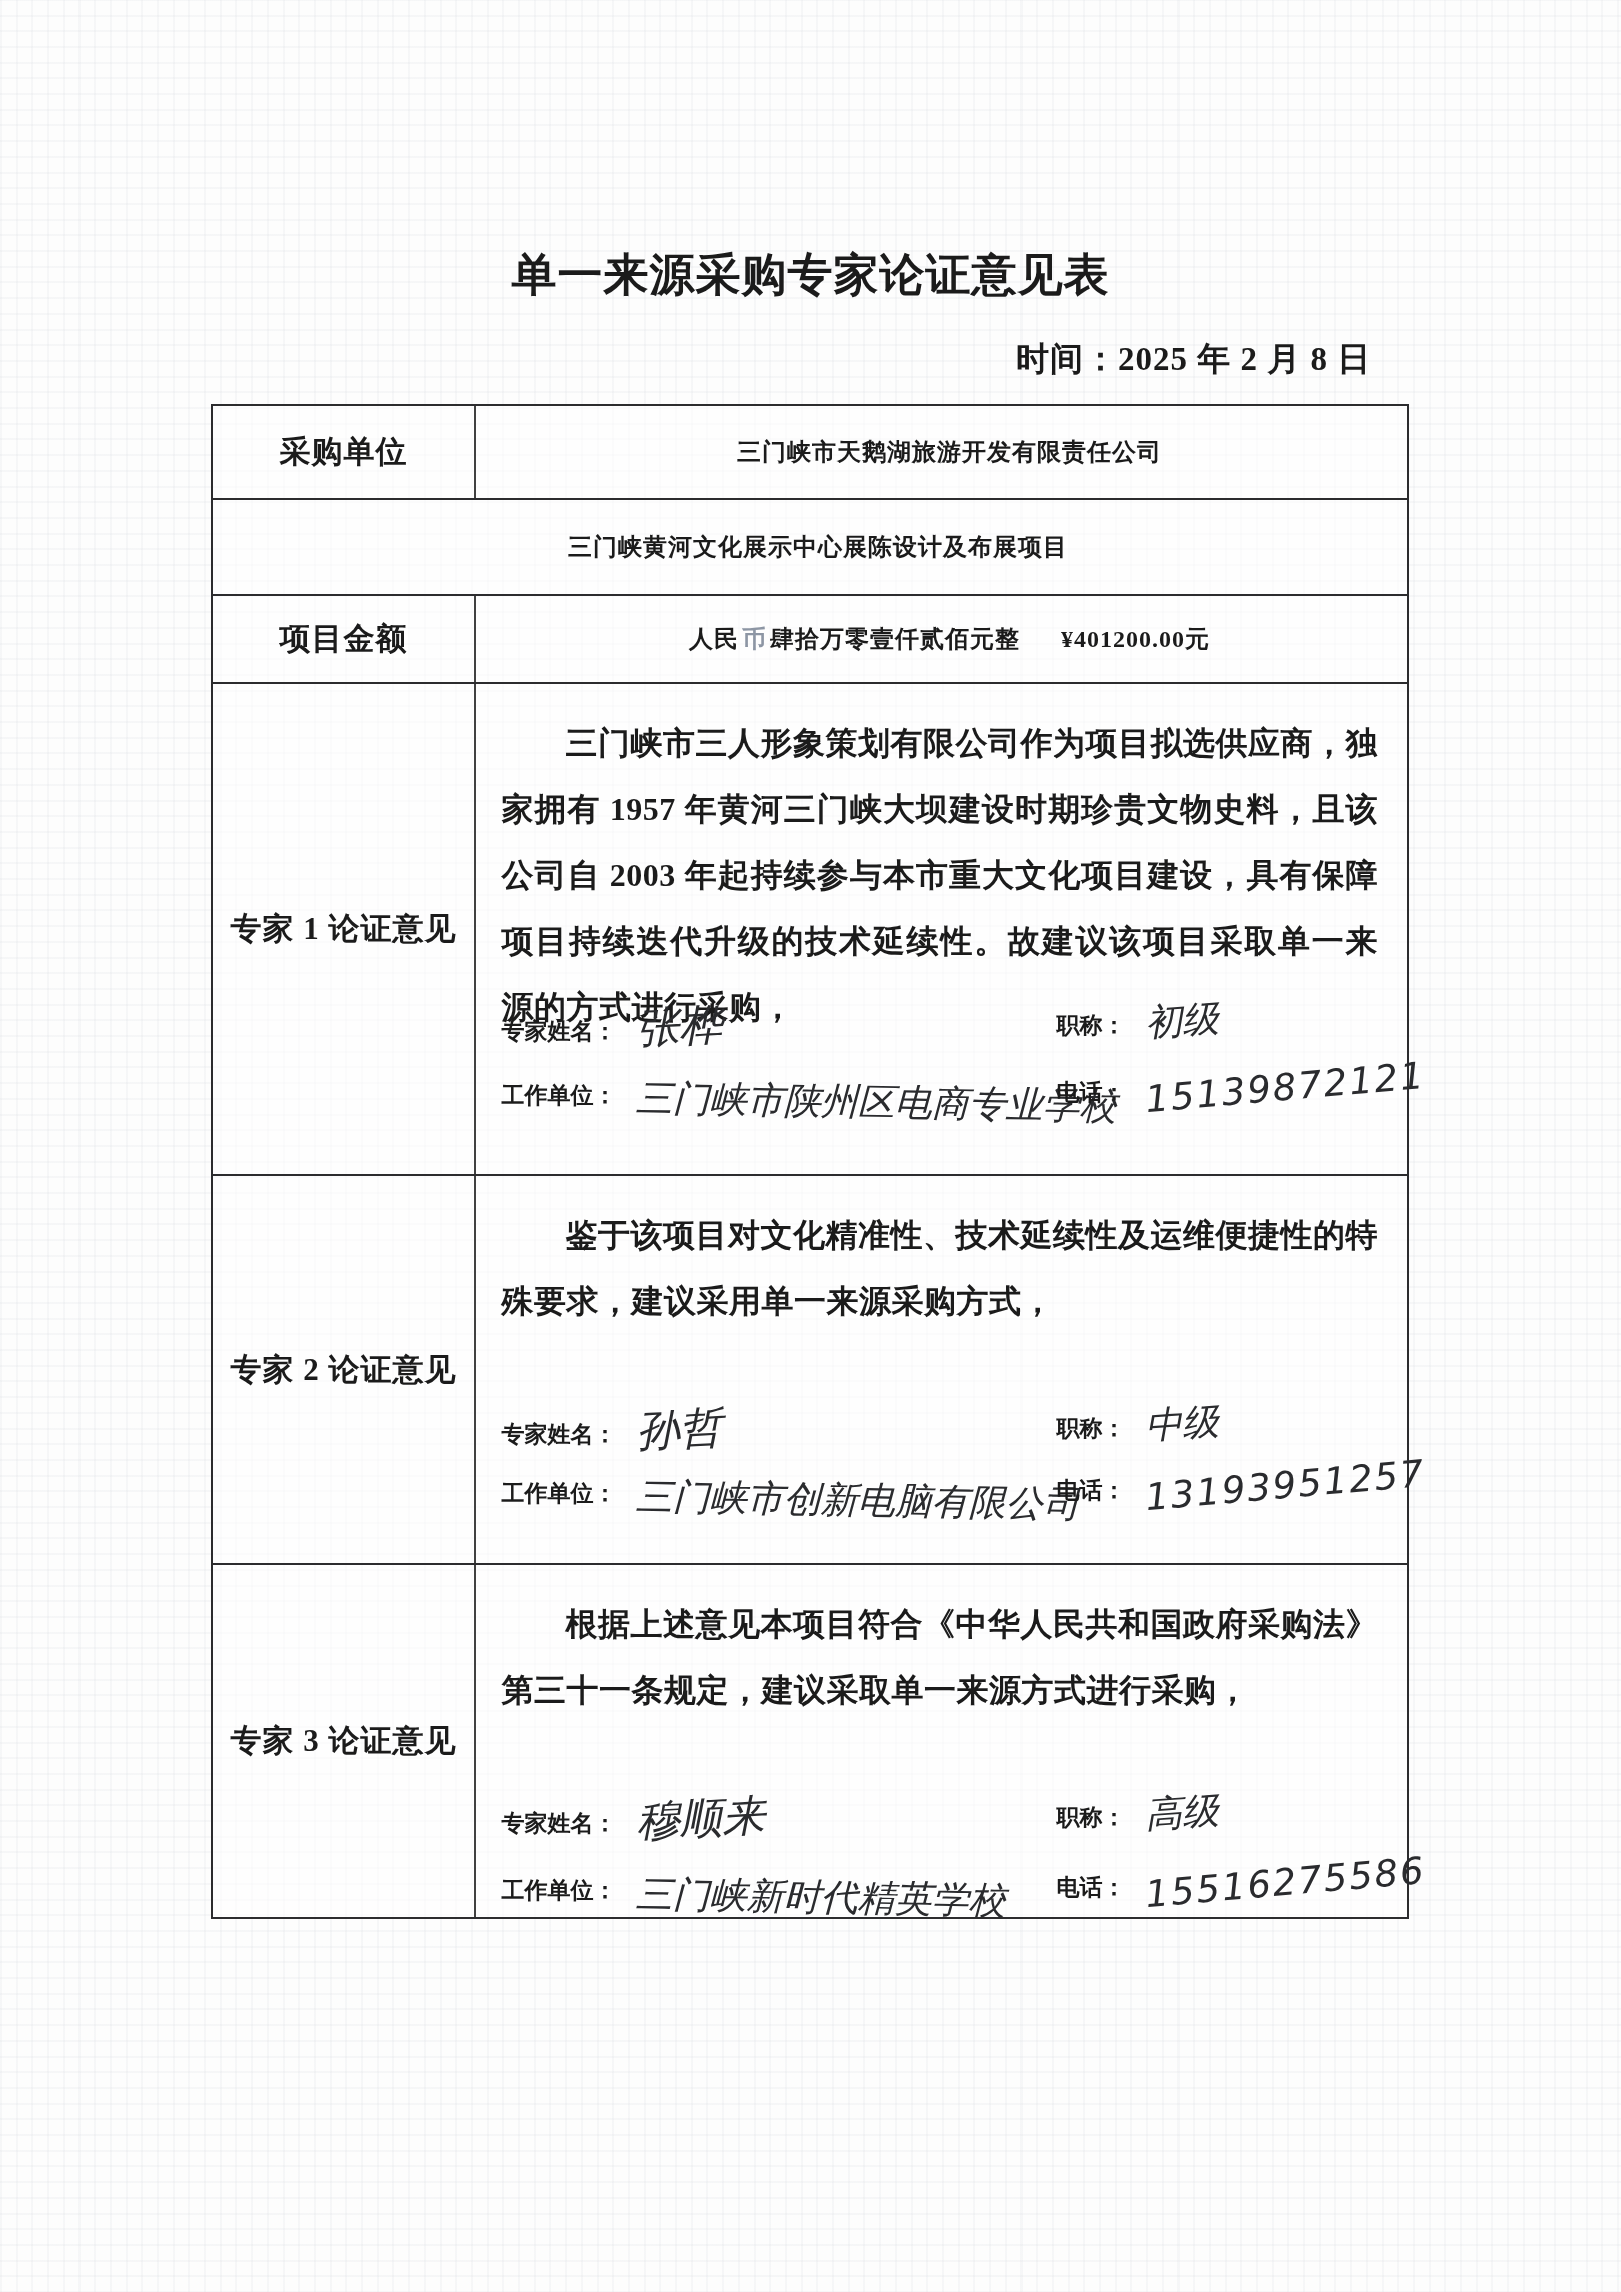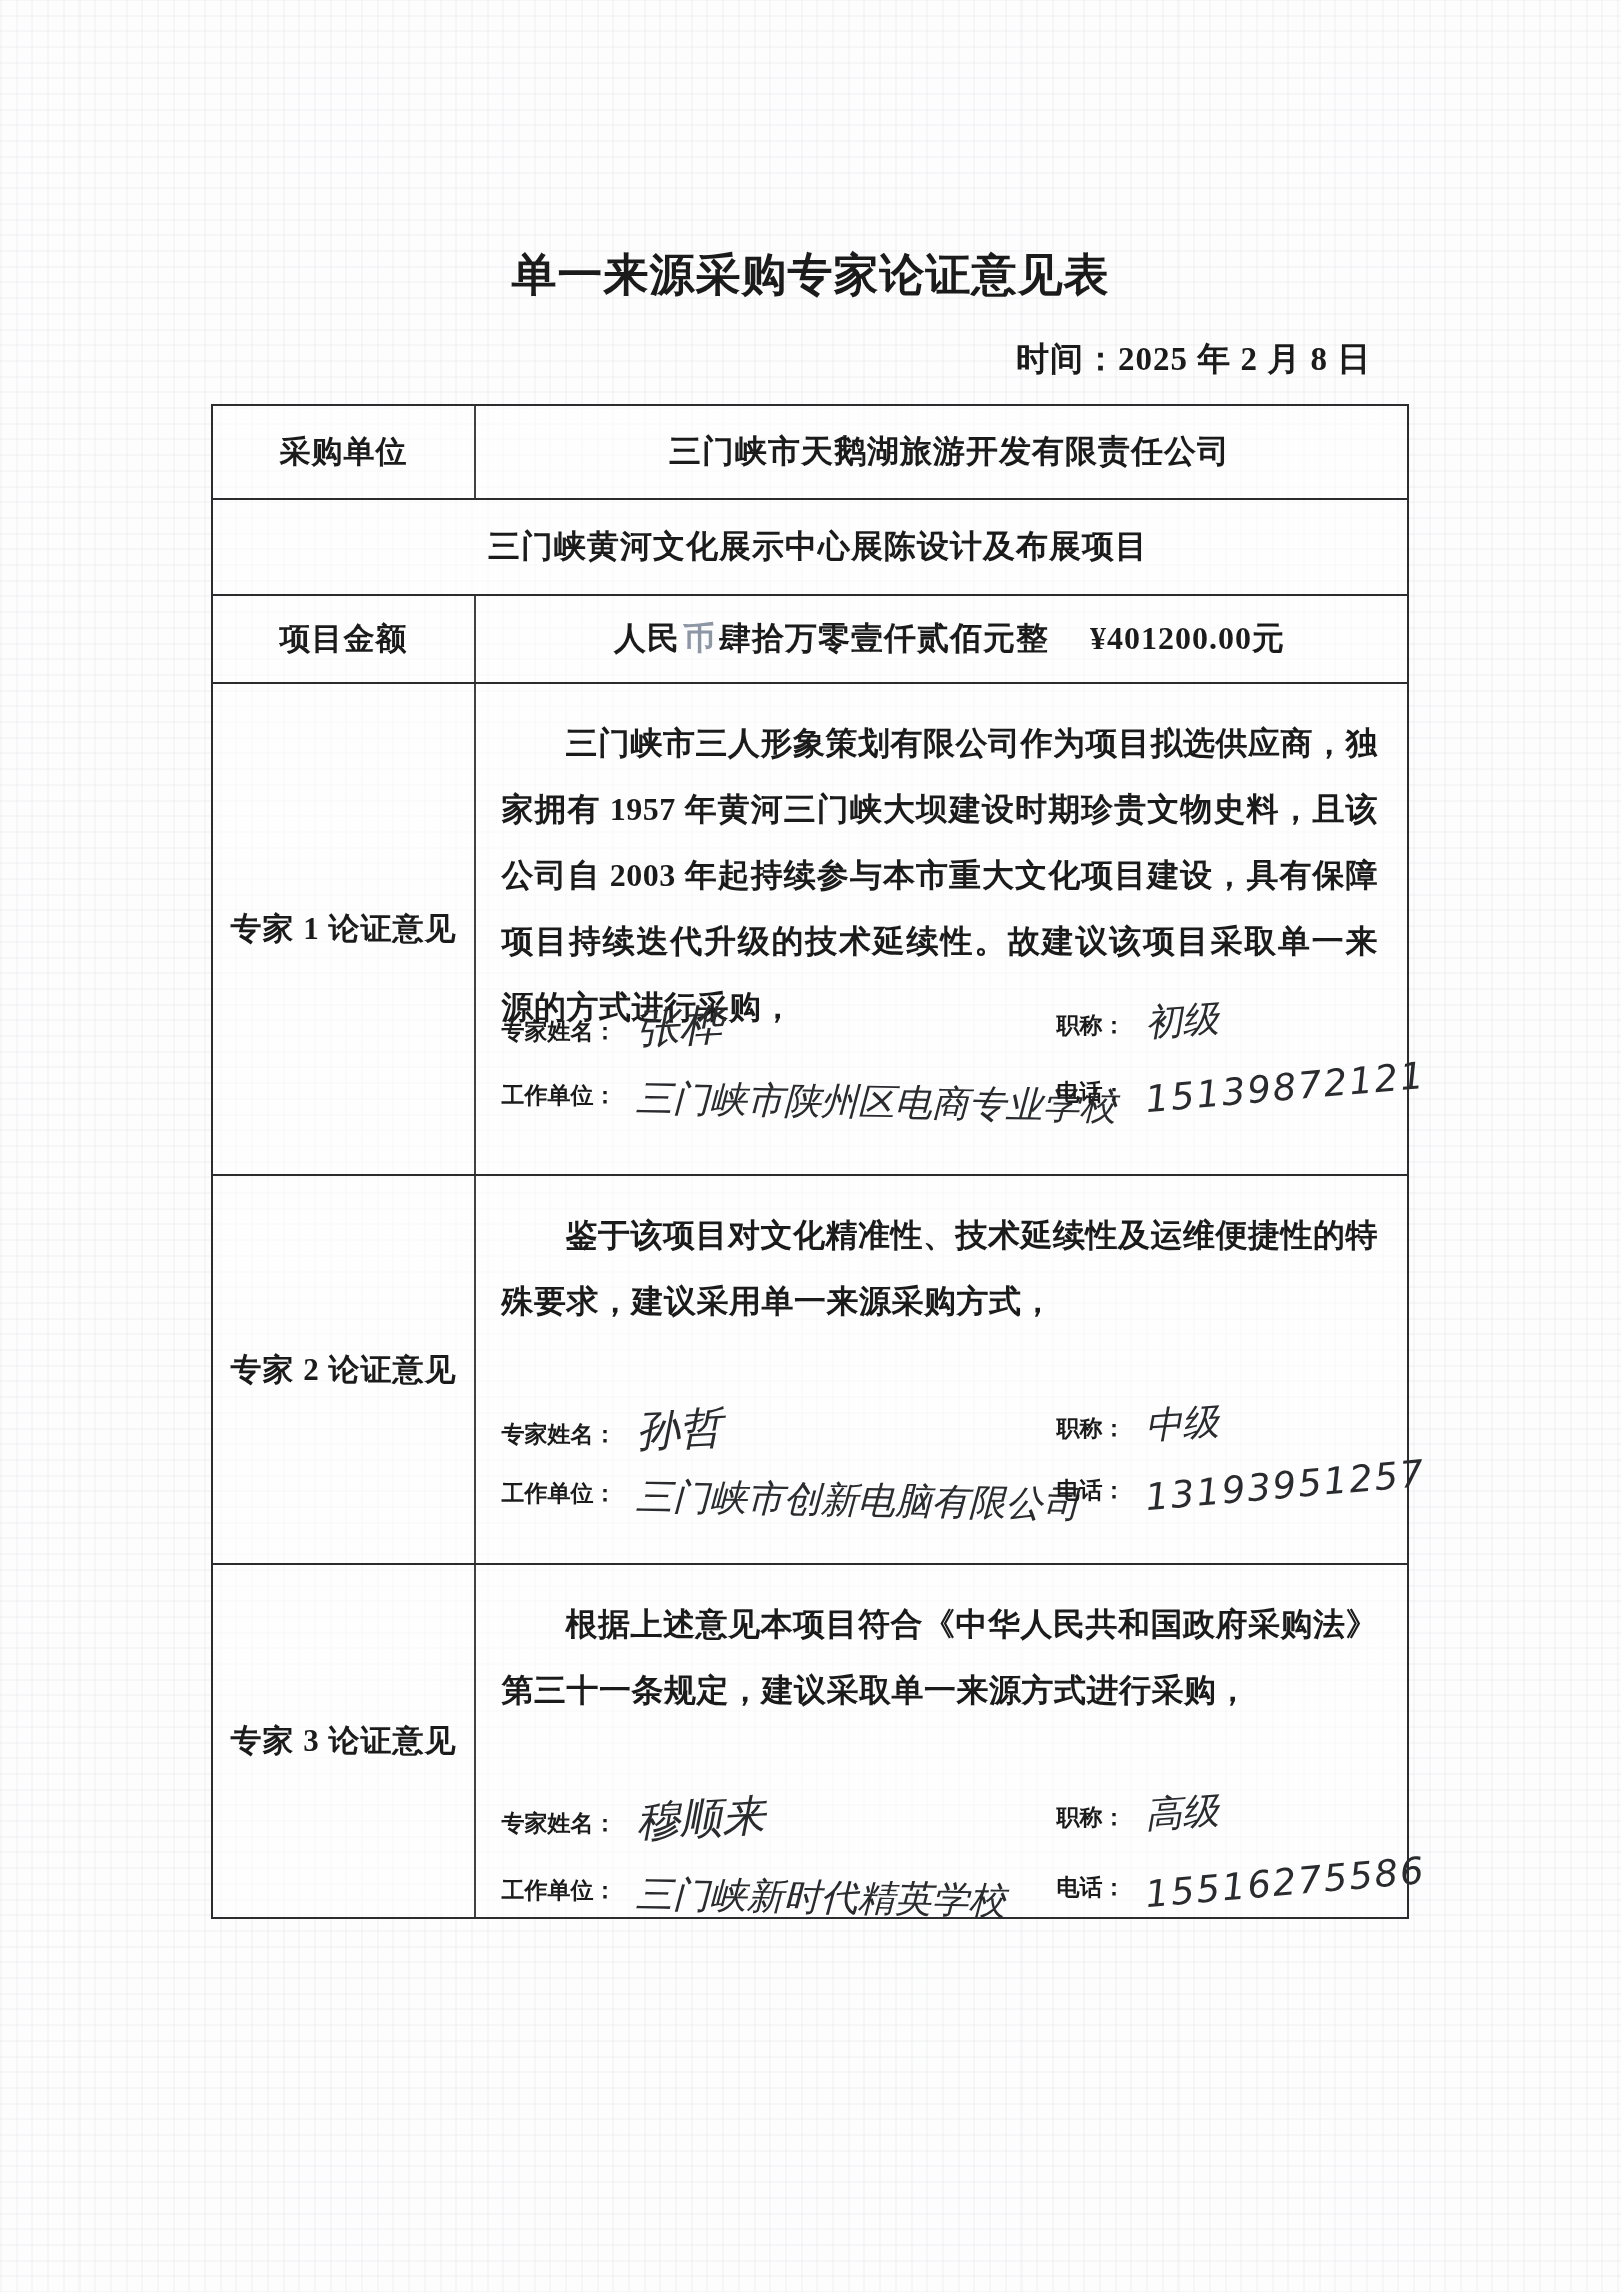--- a/index.html
+++ b/index.html
@@ -29,21 +29,21 @@
   }
   .trow{display:flex;box-sizing:border-box;}
   .trow + .trow{border-top:2.9px solid #2c2c2e;}
   .r1{height:92px}.r2{height:96px}.r3{height:88px}.r4{height:492px}.r5{height:389px}.r6{height:354px}
   .lcell{
     flex:0 0 263px;width:263px;border-right:2px solid #404040;box-sizing:border-box;
     display:flex;align-items:center;justify-content:center;
     font-size:31px;font-weight:700;letter-spacing:1px;text-align:center;
   }
   .vcell{flex:1 1 auto;position:relative;box-sizing:border-box;}
-  .vcell.center{display:flex;align-items:center;justify-content:center;font-size:32px;font-weight:700;letter-spacing:1px;padding-left:16px;}
+  .vcell.center{display:flex;align-items:center;justify-content:center;font-size:24px;font-weight:700;letter-spacing:1px;padding-left:16px;}
   .currency-char{color:#8d96a4;margin:0 2.9px;}
   .figures{margin-left:41px;text-align:center;}
   .opinion{
     margin:0;padding:25.5px 29px 0 25.5px;
     font-size:32px;font-weight:600;line-height:66px;
     text-indent:2em;letter-spacing:0.5px;text-align:justify;
   }
   .sigrow{position:absolute;left:25.5px;right:7.8px;height:63px;white-space:nowrap;}
   .slabel{font-size:23px;font-weight:700;}
   .pair{position:absolute;left:555px;top:0;white-space:nowrap;}

